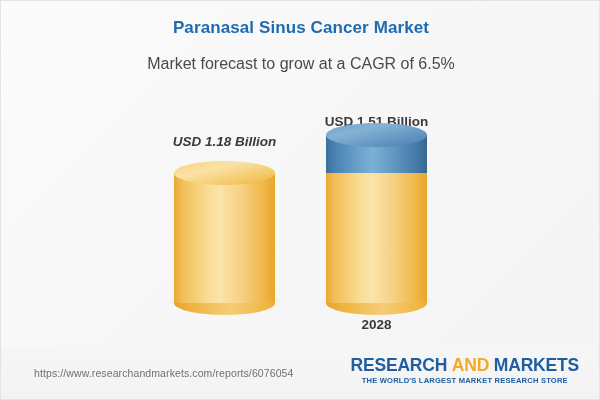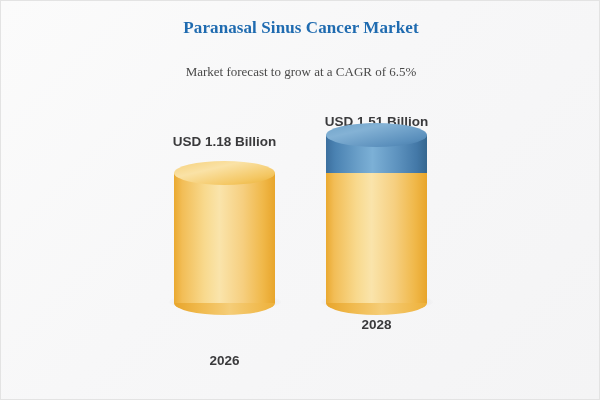--- a/index.html
+++ b/index.html
@@ -20,32 +20,31 @@
     overflow: hidden;
   }
 
   
   #header {
     position: absolute;
     left: 0;
     top: 16px;
     width: 600px;
     text-align: center;
-    font-family: Liberation Serif, serif;
   }
   #chart-title {
     font-size: 17px;
     font-weight: bold;
     color: #1f6bb0;
     letter-spacing: 0.1px;
     line-height: 22px;
   }
   #chart-subtitle {
-    margin-top: 24px;
-    font-size: 13px;
+    margin-top: 16px;
+    font-size: 16px;
     font-weight: normal;
     color: #4a4a4a;
     line-height: 18px;
   }
 
   
   #plot {
     position: absolute;
     left: 0;
     top: 0;
@@ -192,21 +191,21 @@
   <div id="header">
     <div id="chart-title">Paranasal Sinus Cancer Market</div>
     <div id="chart-subtitle">Market forecast to grow at a CAGR of 6.5%</div>
   </div>
 
   <div id="plot">
 
     <div class="cyl-shadow" style="left:168px; top:292px; width:112px; height:18px;"></div>
     <div class="cyl-shadow" style="left:320px; top:292px; width:112px; height:18px;"></div>
 
-    <div class="bar-group" style="left:173px; width:101px; height:348px;">
+    <div class="bar-group" style="left:173px; width:101px; height:348px;font-style:italic;">
 
       <div class="value-label" style="top:133px;">USD 1.18 Billion</div>
 
       <div class="cyl fill-yellow" style="top:160px; width:101px; height:142px;">
         <div class="cyl-bottom" style="top:130px; height:24px;"></div>
         <div class="cyl-body" style="top:12px; height:130px;"></div>
         <div class="cyl-top" style="top:0px; height:24px;"></div>
       </div>
 
       <div class="cat-label" style="top:332px;margin-top:20px;">2026</div>
@@ -223,14 +222,23 @@
 
       <div class="cyl fill-blue" style="top:122px; width:101px; height:62px;">
         <div class="cyl-body" style="top:12px; height:38px;"></div>
         <div class="cyl-top" style="top:0px; height:24px;"></div>
       </div>
 
       <div class="cat-label" style="top:316px;">2028</div>
     </div>
   </div>
 
+  <div id="footer">
+    <div id="footer-url">https://www.researchandmarkets.com/reports/6076054</div>
+    <div id="logo">
+      <div id="logo-line">
+        <span class="logo-blue">RESEARCH</span><span>&nbsp;</span><span class="logo-gold">AND</span><span>&nbsp;</span><span class="logo-blue">MARKETS</span>
+      </div>
+      <div id="logo-tagline">THE WORLD'S LARGEST MARKET RESEARCH STORE</div>
+    </div>
+  </div>
 
 </div>
 
 </body></html>

